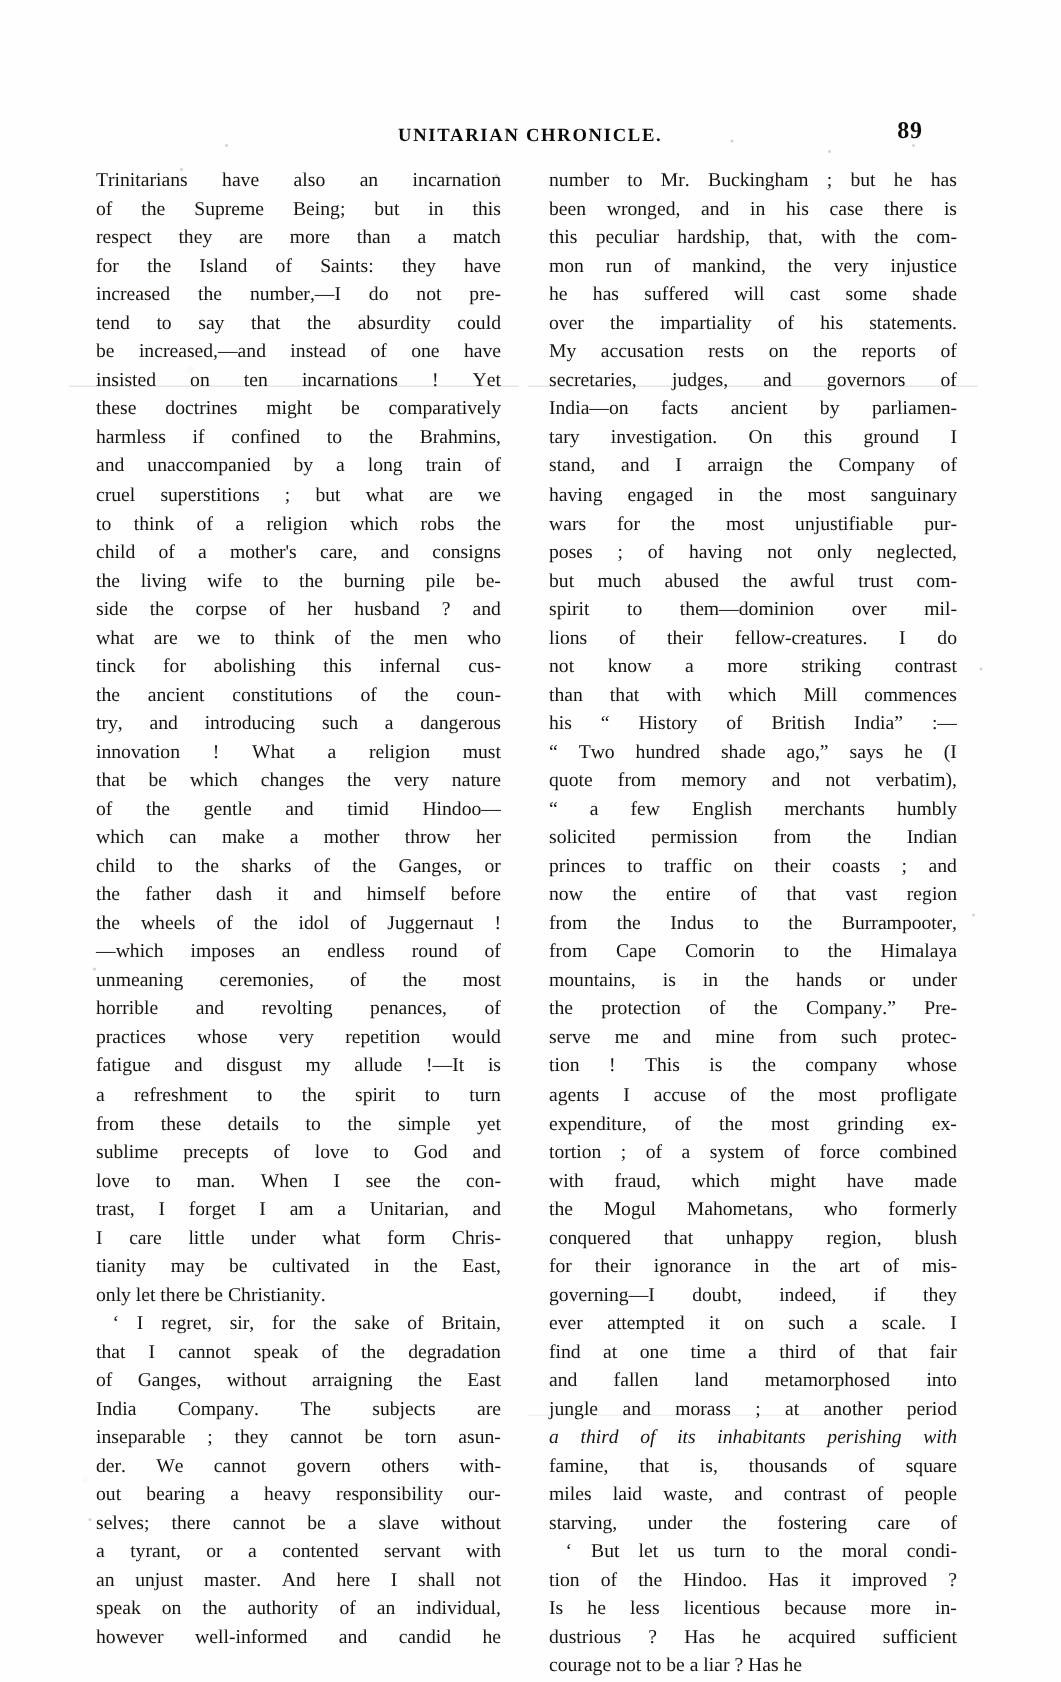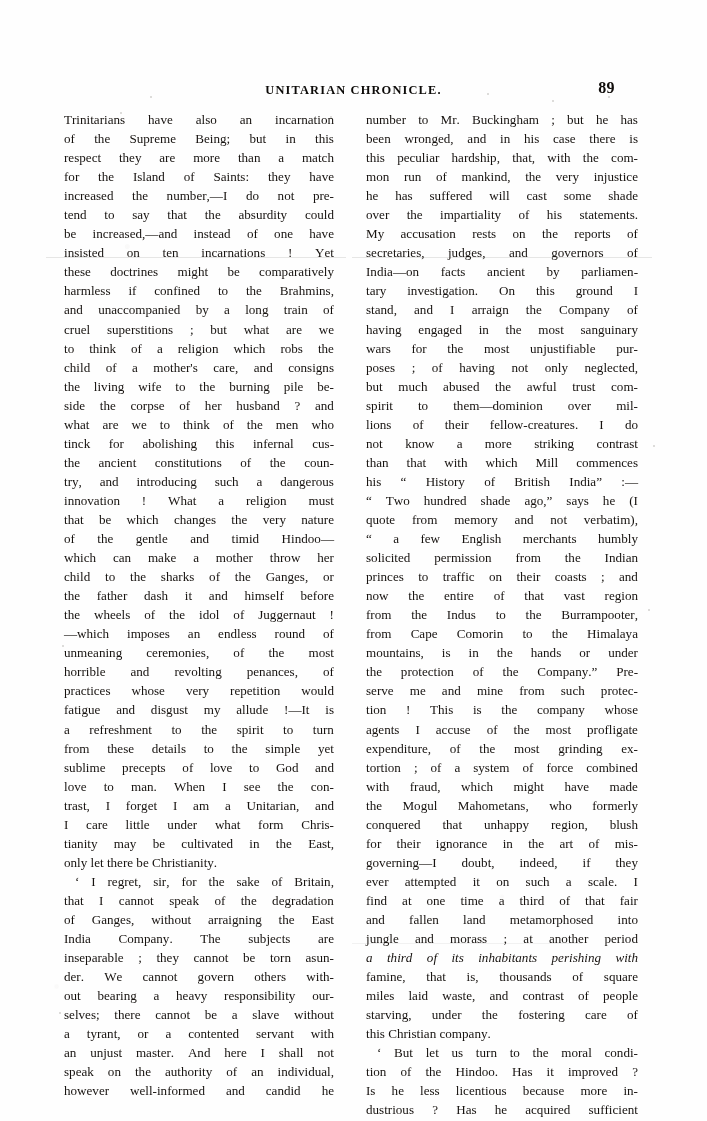--- a/index.html
+++ b/index.html
@@ -990,21 +990,20 @@
           <span class="w">people</span>
         </div>
         <div class="ln j">
           <span class="w">starving,</span>
           <span class="w">under</span>
           <span class="w">the</span>
           <span class="w">fostering</span>
           <span class="w">care</span>
           <span class="w">of</span>
         </div>
-        <div class="ln">this Christian company.</div>
         <div class="ln ind j">
           <span class="w">‘</span>
           <span class="w">But</span>
           <span class="w">let</span>
           <span class="w">us</span>
           <span class="w">turn</span>
           <span class="w">to</span>
           <span class="w">the</span>
           <span class="w">moral</span>
           <span class="w">condi-</span>

